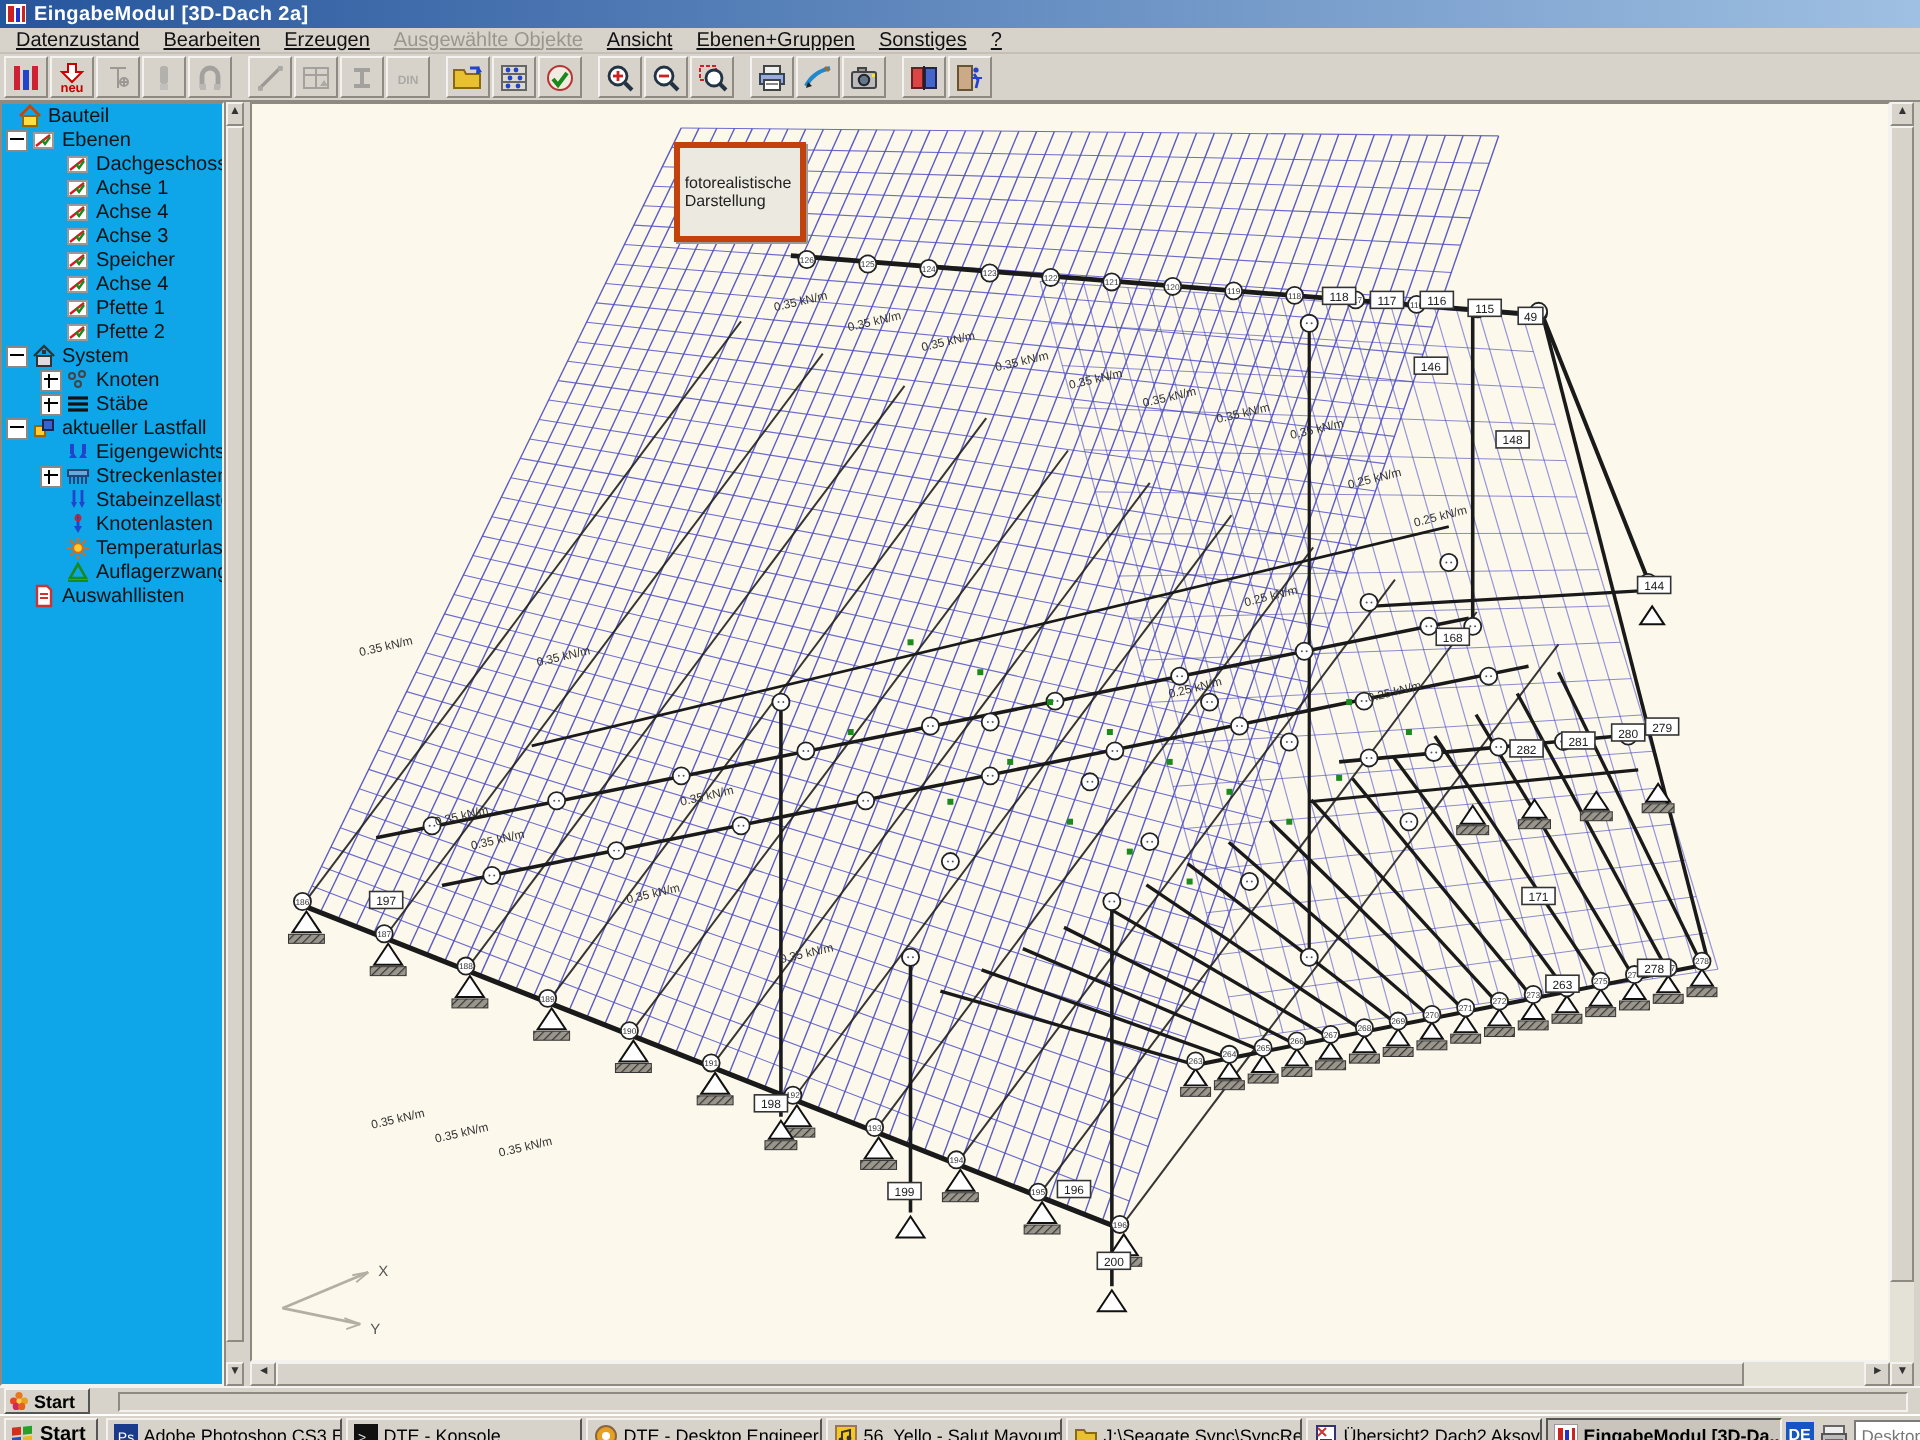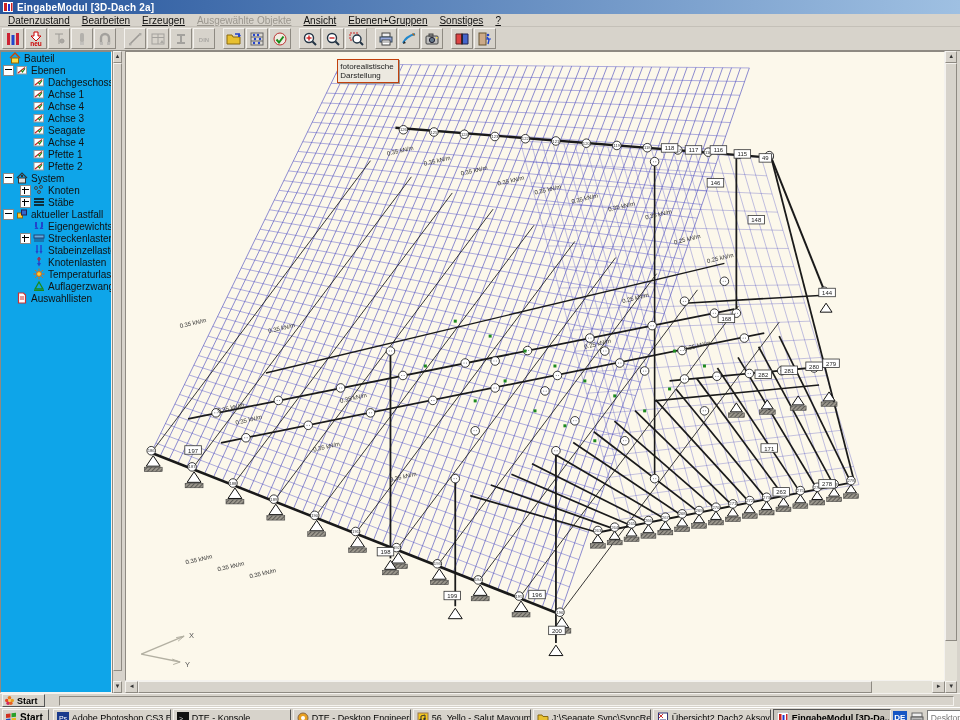--- a/index.html
+++ b/index.html
@@ -25,21 +25,21 @@
   .sbtn{height:10px;background:#d7d3cb;border:1px solid;border-color:#f4f2ee #8e8a82 #8e8a82 #f4f2ee;font-size:6px;line-height:8px;text-align:center;color:#333;flex:none;}
   .sthumb{background:#d7d3cb;border:1px solid;border-color:#f4f2ee #8e8a82 #8e8a82 #f4f2ee;}
   .splitter{width:3px;background:#d7d3cb;}
   .canvascol{width:820px;display:flex;flex-direction:column;position:relative;}
   .canvas{width:820px;height:630px;background:#fcf8eb;border:1px solid;border-color:#8e8a82 #f4f2ee #f4f2ee #8e8a82;box-sizing:border-box;}
   .hscroll{height:12px;background:#e4e1d7;display:flex;align-items:stretch;}
   .hthumb{flex:1;margin-right:60px;}
   .vscroll{width:12px;background:#e4e1d7;display:flex;flex-direction:column;}
   .vthumb{flex:1;margin-bottom:40px;}
   .edgefill{width:3px;background:#d7d3cb;}
-  .anno{position:absolute;left:212px;top:8px;width:56px;background:#ece9e0;border:1px solid #c2410c;box-shadow:1px 1px 0 #999;font-size:8px;line-height:9px;padding:2px 2px;color:#222;}
+  .anno{position:absolute;left:212px;top:20px;width:56px;background:#ece9e0;border:3px solid #c2410c;box-shadow:1px 1px 0 #999;font-size:8px;line-height:9px;padding:13px 2px;color:#222;}
   .bar1{height:13px;background:#d7d3cb;border-top:1px solid #f4f2ee;display:flex;align-items:center;padding:0 2px;}
   .startsm{height:11px;display:flex;align-items:center;background:#d7d3cb;border:1px solid;border-color:#f4f2ee #555 #555 #f4f2ee;font-size:9px;font-weight:bold;padding:0 6px 0 2px;}
   .qstrip{flex:1;height:8px;margin-left:14px;margin-right:4px;border:1px solid;border-color:#8e8a82 #f4f2ee #f4f2ee #8e8a82;background:#d7d3cb;}
   .bar2{height:19px;background:#d7d3cb;border-top:1px solid #fff;display:flex;align-items:center;padding:0 2px;}
   .startbtn{height:15px;display:flex;align-items:center;background:#d7d3cb;border:1px solid;border-color:#f4f2ee #555 #555 #f4f2ee;font-size:10px;font-weight:bold;padding:0 5px 0 2px;margin-right:4px;}
   .task{height:15px;width:110px;display:flex;align-items:center;background:#d7d3cb;border:1px solid;border-color:#f4f2ee #555 #555 #f4f2ee;font-size:9px;padding:0 3px;margin-right:2px;overflow:hidden;white-space:nowrap;}
   .task.active{background:#c9c5bc;border-color:#555 #f4f2ee #f4f2ee #555;font-weight:bold;}
   .task svg{flex:none;margin-right:3px;}
   .tray{margin-left:auto;display:flex;align-items:center;}
   .lang{width:14px;height:13px;background:#1556c4;color:#fff;font-size:8px;font-weight:bold;display:flex;align-items:center;justify-content:center;margin-right:3px;}
@@ -278,21 +278,21 @@
         <span class="lbl">Achse 3</span>
       </div>
       <div class="trow">
         <span style="width:19px;flex:none;"></span>
         <span style="width:11px;flex:none;"></span>
         <svg width="12" height="12" viewBox="0 0 12 12" style="flex:none;margin-left:2px;">
           <rect x="1" y="2.5" width="9.5" height="7.5" fill="#fff" stroke="#999"></rect>
           <line x1="2" y1="9" x2="9" y2="3.5" stroke="#c22" stroke-width="1.2"></line>
           <path d="M5 6l1.5 2L9 4.5" fill="none" stroke="#1a8a1a" stroke-width="1.2"></path>
         </svg>
-        <span class="lbl">Seagate</span>
+        <span class="lbl">Speicher</span>
       </div>
       <div class="trow">
         <span style="width:19px;flex:none;"></span>
         <span style="width:11px;flex:none;"></span>
         <svg width="12" height="12" viewBox="0 0 12 12" style="flex:none;margin-left:2px;">
           <rect x="1" y="2.5" width="9.5" height="7.5" fill="#fff" stroke="#999"></rect>
           <line x1="2" y1="9" x2="9" y2="3.5" stroke="#c22" stroke-width="1.2"></line>
           <path d="M5 6l1.5 2L9 4.5" fill="none" stroke="#1a8a1a" stroke-width="1.2"></path>
         </svg>
         <span class="lbl">Achse 4</span>

